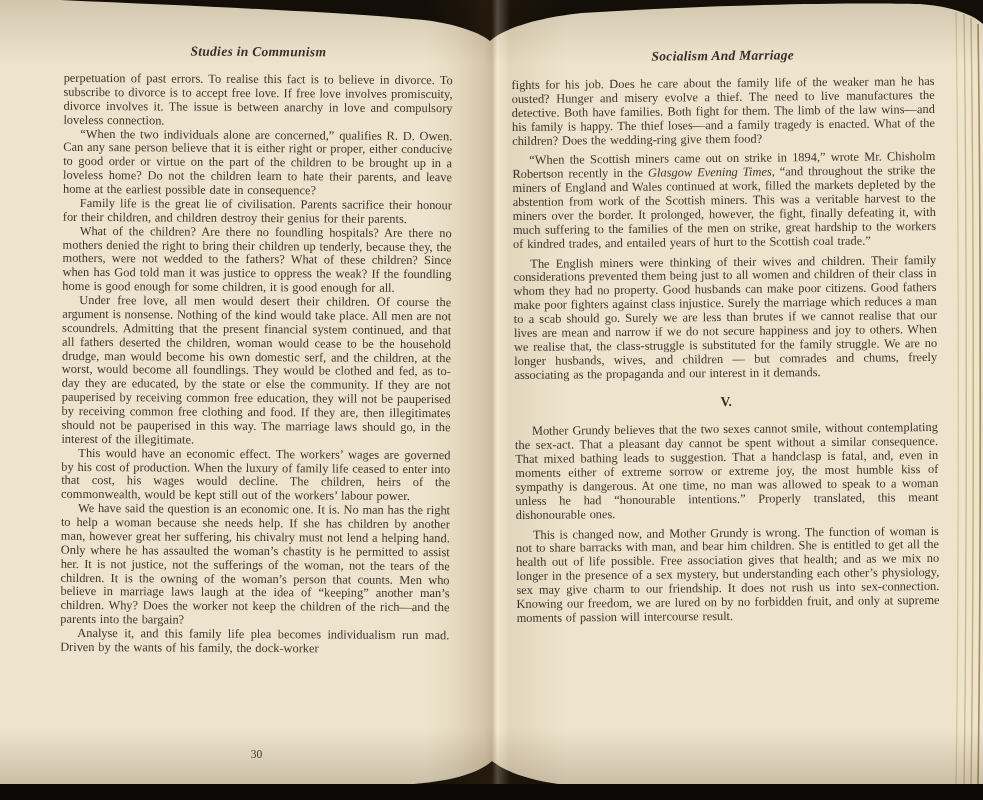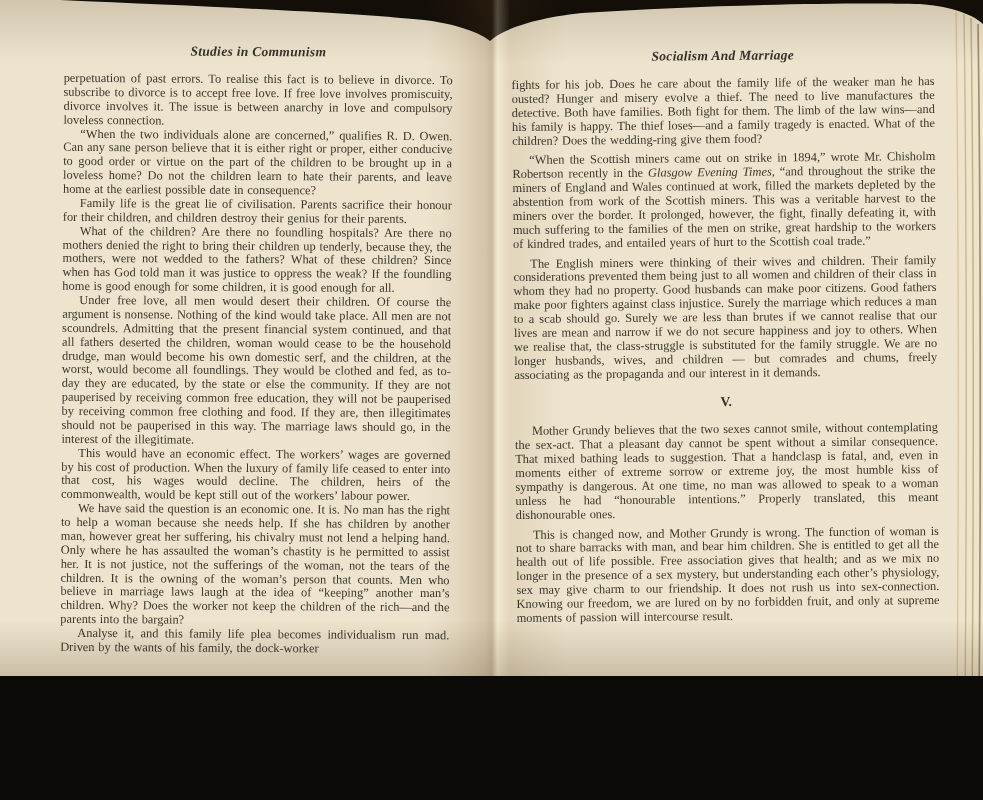--- a/index.html
+++ b/index.html
@@ -1,17 +1,17 @@
 <!DOCTYPE html>
 <html><head>
 <meta charset="utf-8">
 <style>
   html,body{margin:0;padding:0;background:#0c0a07;}
   .book{
-    position:relative;width:983px;height:676px;overflow:hidden;
+    position:relative;width:983px;height:784px;overflow:hidden;
     background:#0c0a07;font-family:"Liberation Serif",serif;color:#38342b;
   }
   .backdrop{position:absolute;inset:0;display:block;}
   .shade{position:absolute;pointer-events:none;}
   .gutter-shade{
     left:426px;top:0;bottom:0;width:140px;
     background:linear-gradient(90deg,
       rgba(0,0,0,0) 0%,
       rgba(118,84,40,0.08) 22%,
       rgba(108,74,34,0.20) 42%,

